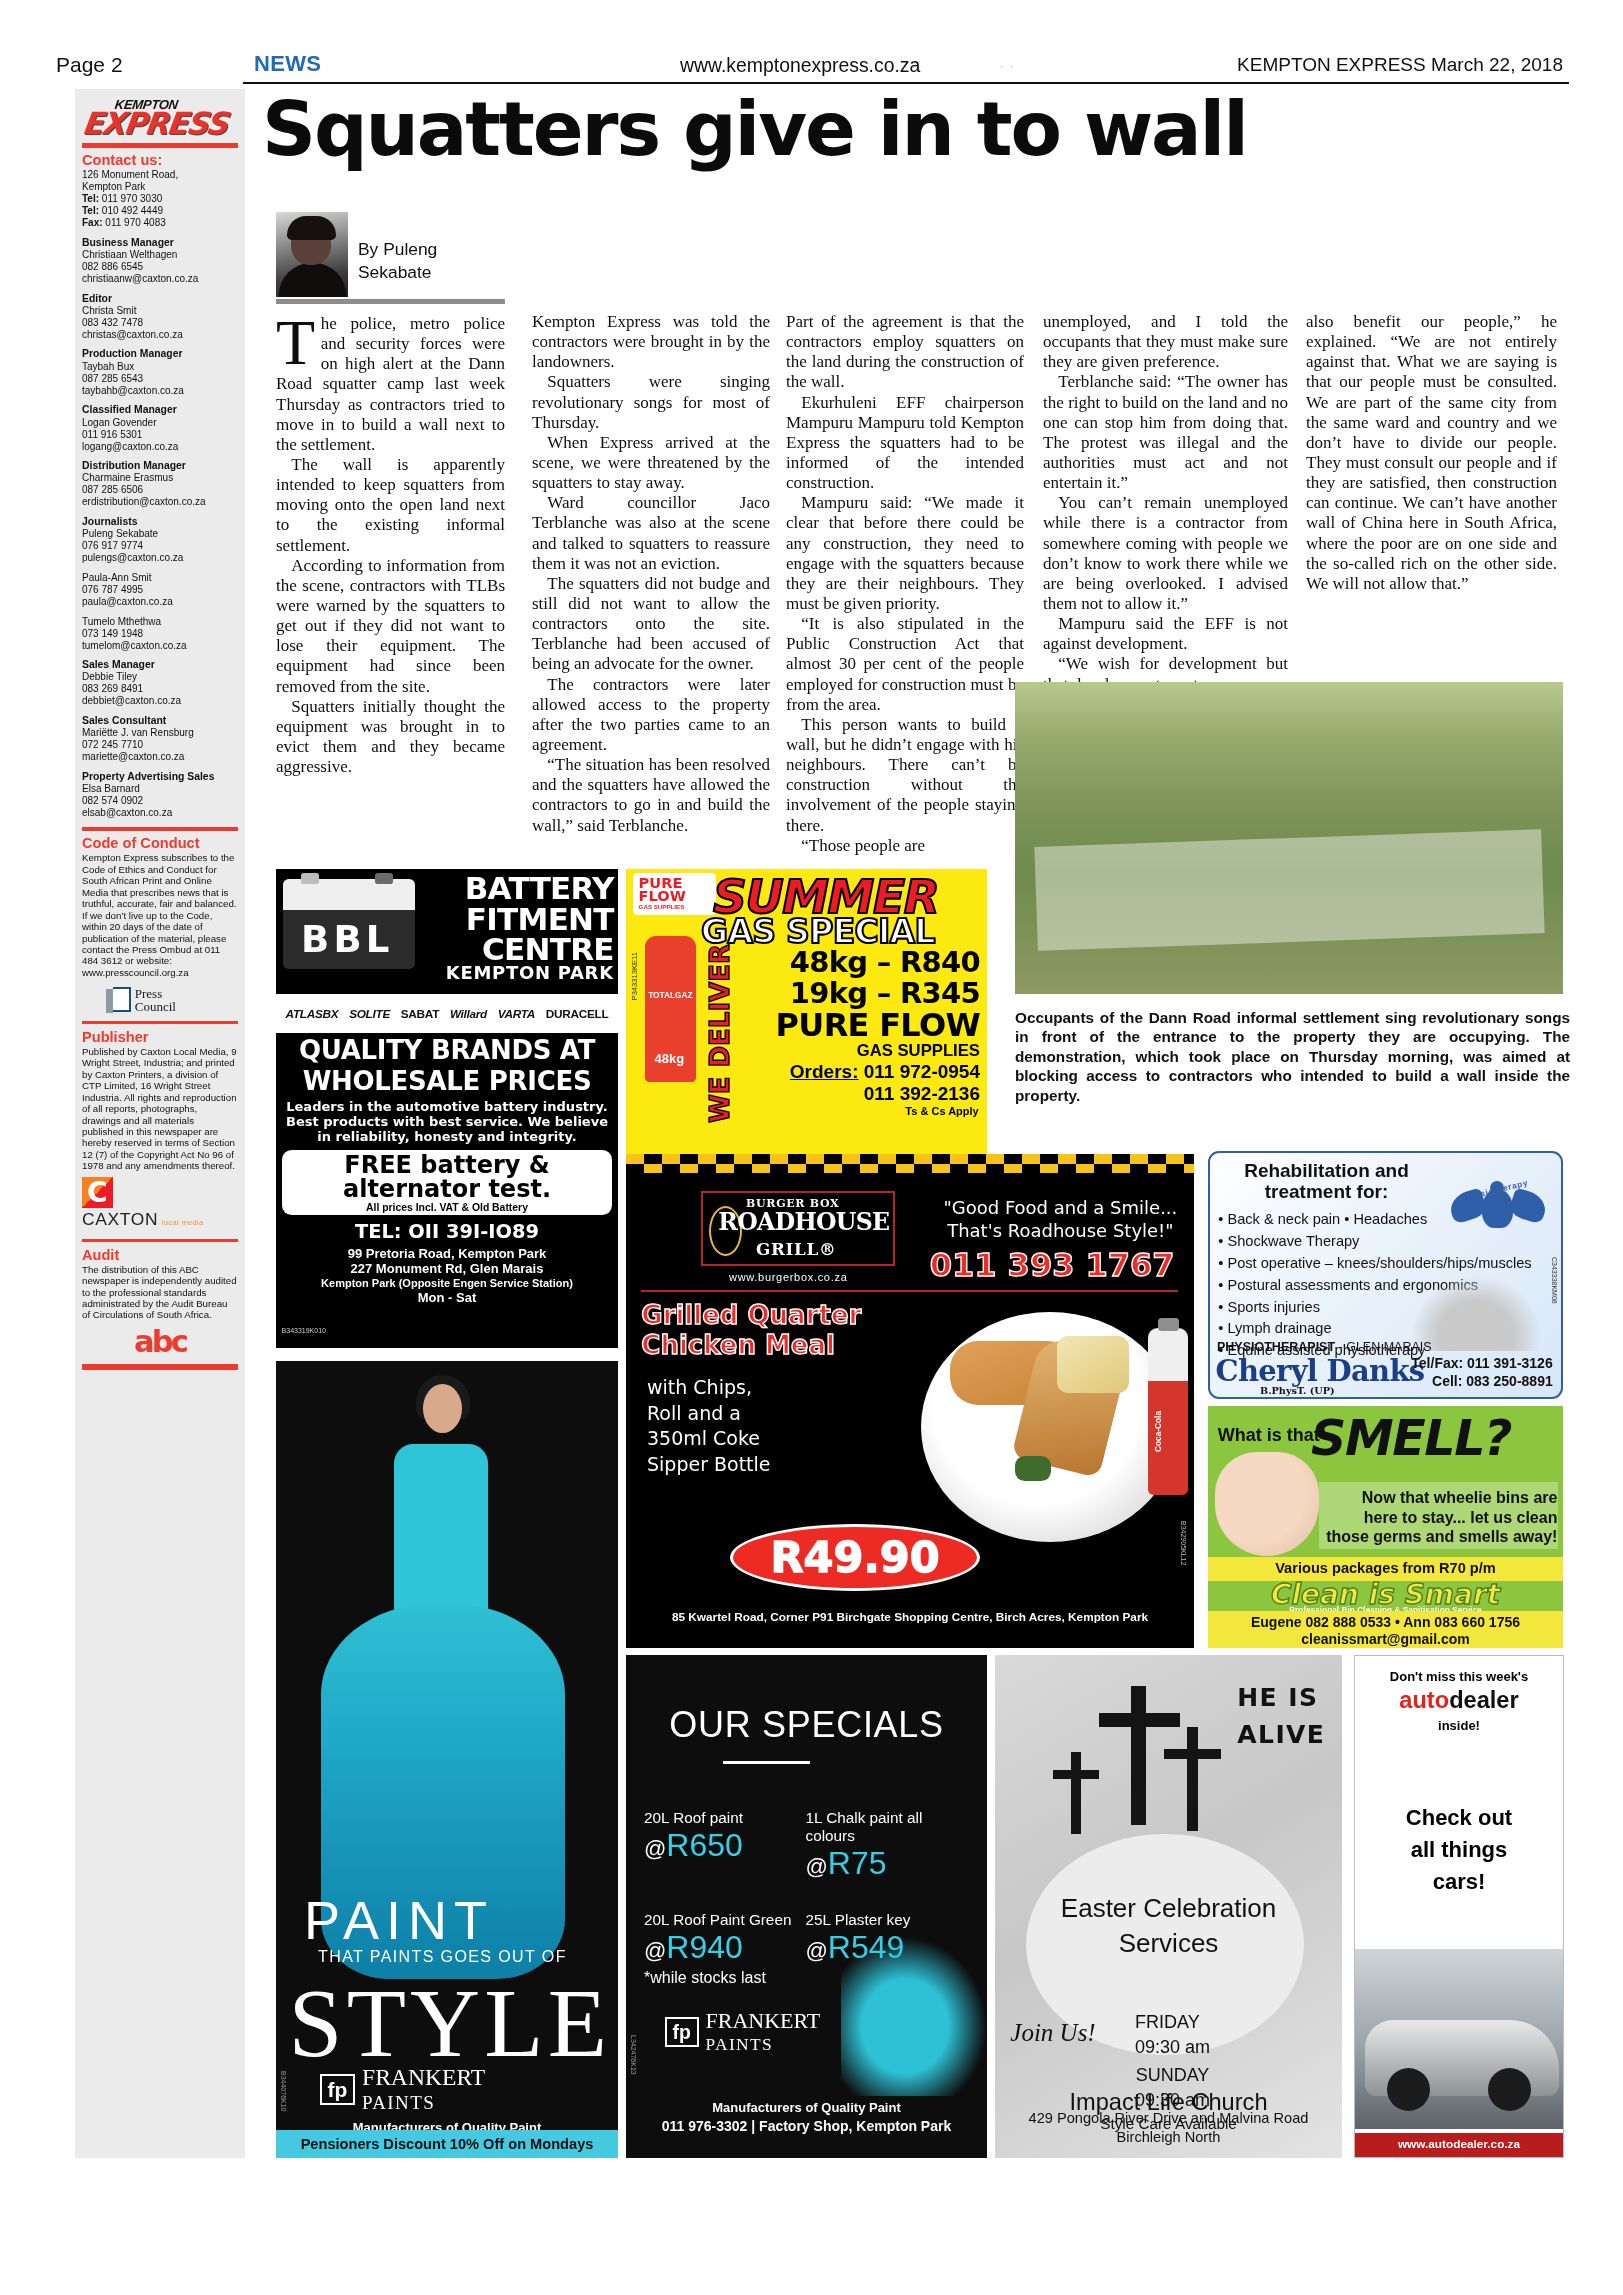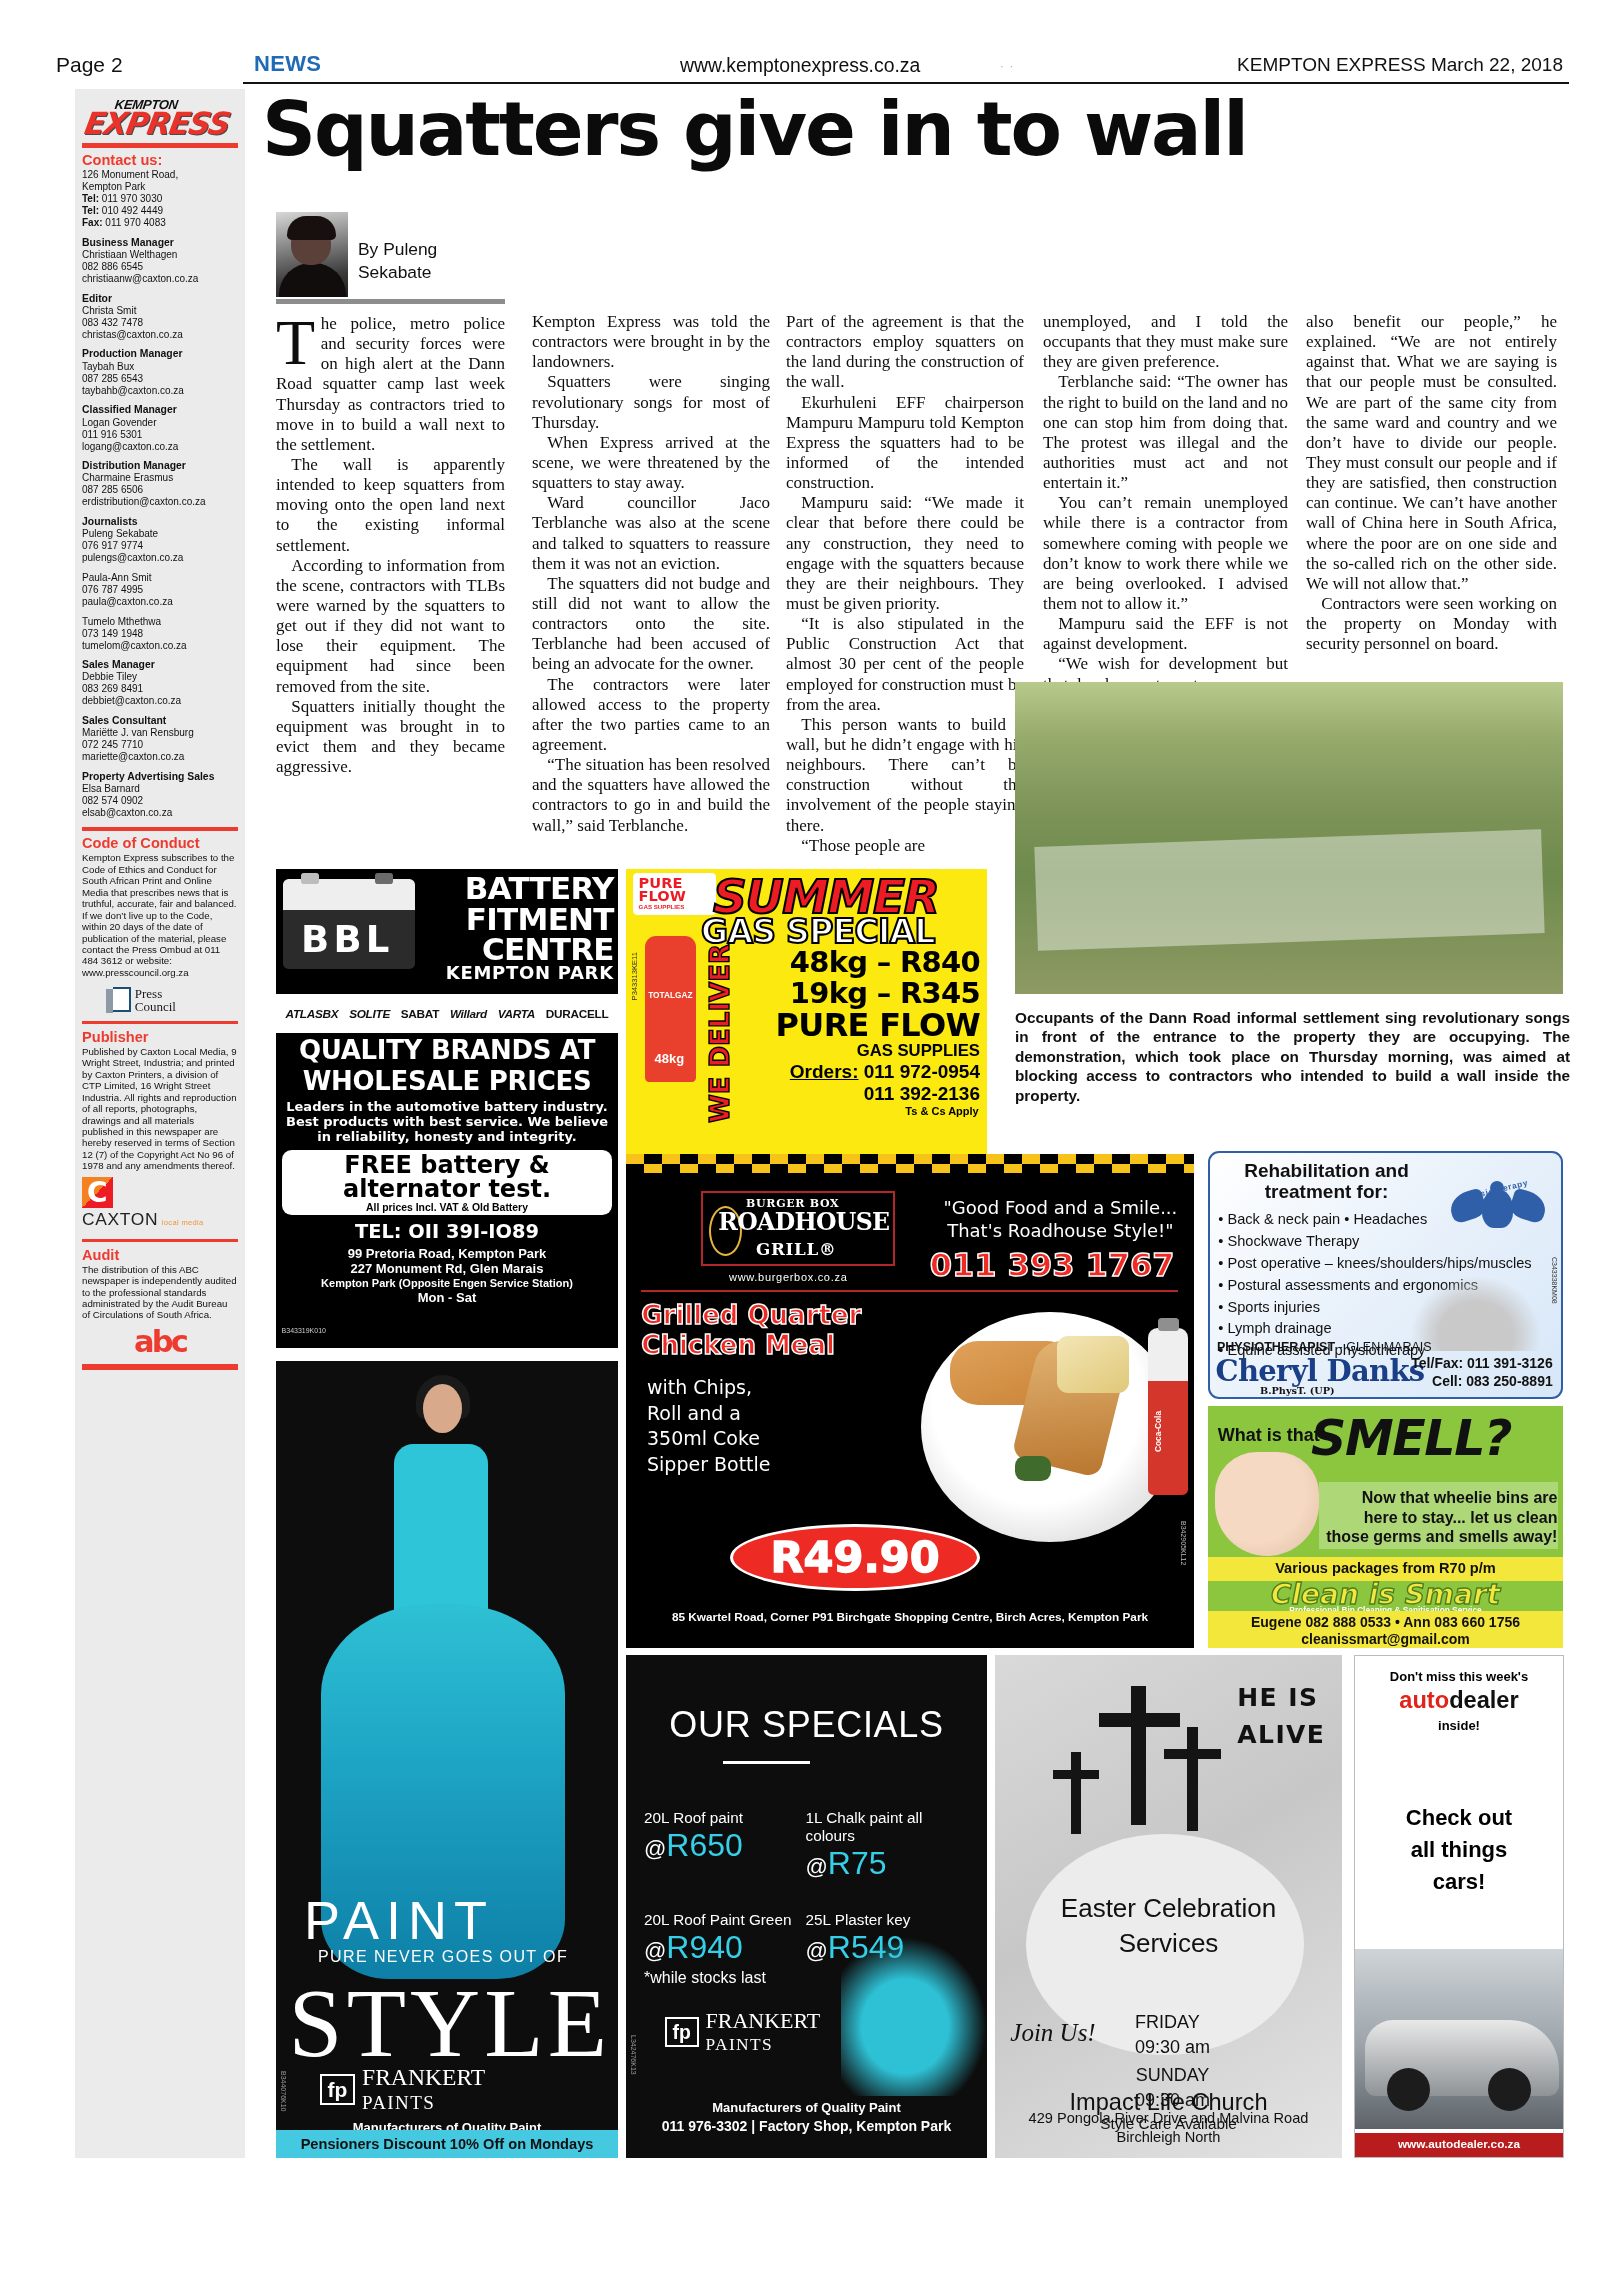--- a/index.html
+++ b/index.html
@@ -512,21 +512,20 @@
   </div>
 <div class="col" id="c4">
     <p class="first">unemployed, and I told the occupants that they must make sure they are given preference.</p>
     <p>Terblanche said: “The owner has the right to build on the land and no one can stop him from doing that. The protest was illegal and the authorities must act and not entertain it.”</p>
     <p>You can’t remain unemployed while there is a contractor from somewhere coming with people we don’t know to work there while we are being overlooked. I advised them not to allow it.”</p>
     <p>Mampuru said the EFF is not against development.</p>
     <p>“We wish for development but that development must</p>
   </div>
 <div class="col" id="c5">
     <p class="first">also benefit our people,” he explained. “We are not entirely against that. What we are saying is that our people must be consulted. We are part of the same city from the same ward and country and we don’t have to divide our people. They must consult our people and if they are satisfied, then construction can continue. We can’t have another wall of China here in South Africa, where the poor are on one side and the so-called rich on the other side. We will not allow that.”</p>
-    <p>Contractors were seen working on the property on Monday with security personnel on board.</p>
   </div>
 
 <div class="photo">
   <div class="plastic"></div>
 </div>
 <div class="caption">Occupants of the Dann Road informal settlement sing revolutionary songs in front of the entrance to the property they are occupying. The demonstration, which took place on Thursday morning, was aimed at blocking access to contractors who intended to build a wall inside the property.</div>
 
 <div class="ad" id="ad-bbl">
   <div class="bbl-top">
     <div class="bbl-batt">
@@ -685,21 +684,21 @@
 </div>
 
 <div class="ad" id="ad-paint1">
   <div class="p1-dress">
     <div class="hair"></div>
       <div class="head"></div>
       <div class="torso"></div>
       <div class="skirt"></div>
   </div>
   <div class="p1-paint">PAINT</div>
-  <div class="p1-never">PURE NEVER GOES OUT OF</div>
+  <div class="p1-never">THAT PAINTS GOES OUT OF</div>
   <div class="p1-style">STYLE</div>
   <div class="p1-brand">
     <span class="fp">fp</span>
     <span class="nm">
       <span>FRANKERT</span><br>
       <small>PAINTS</small>
     </span>
   </div>
   <div class="p1-manu">Manufacturers of Quality Paint</div>
   <div class="p1-tel">011 976-3302 | Factory Shop, Kempton Park</div>

